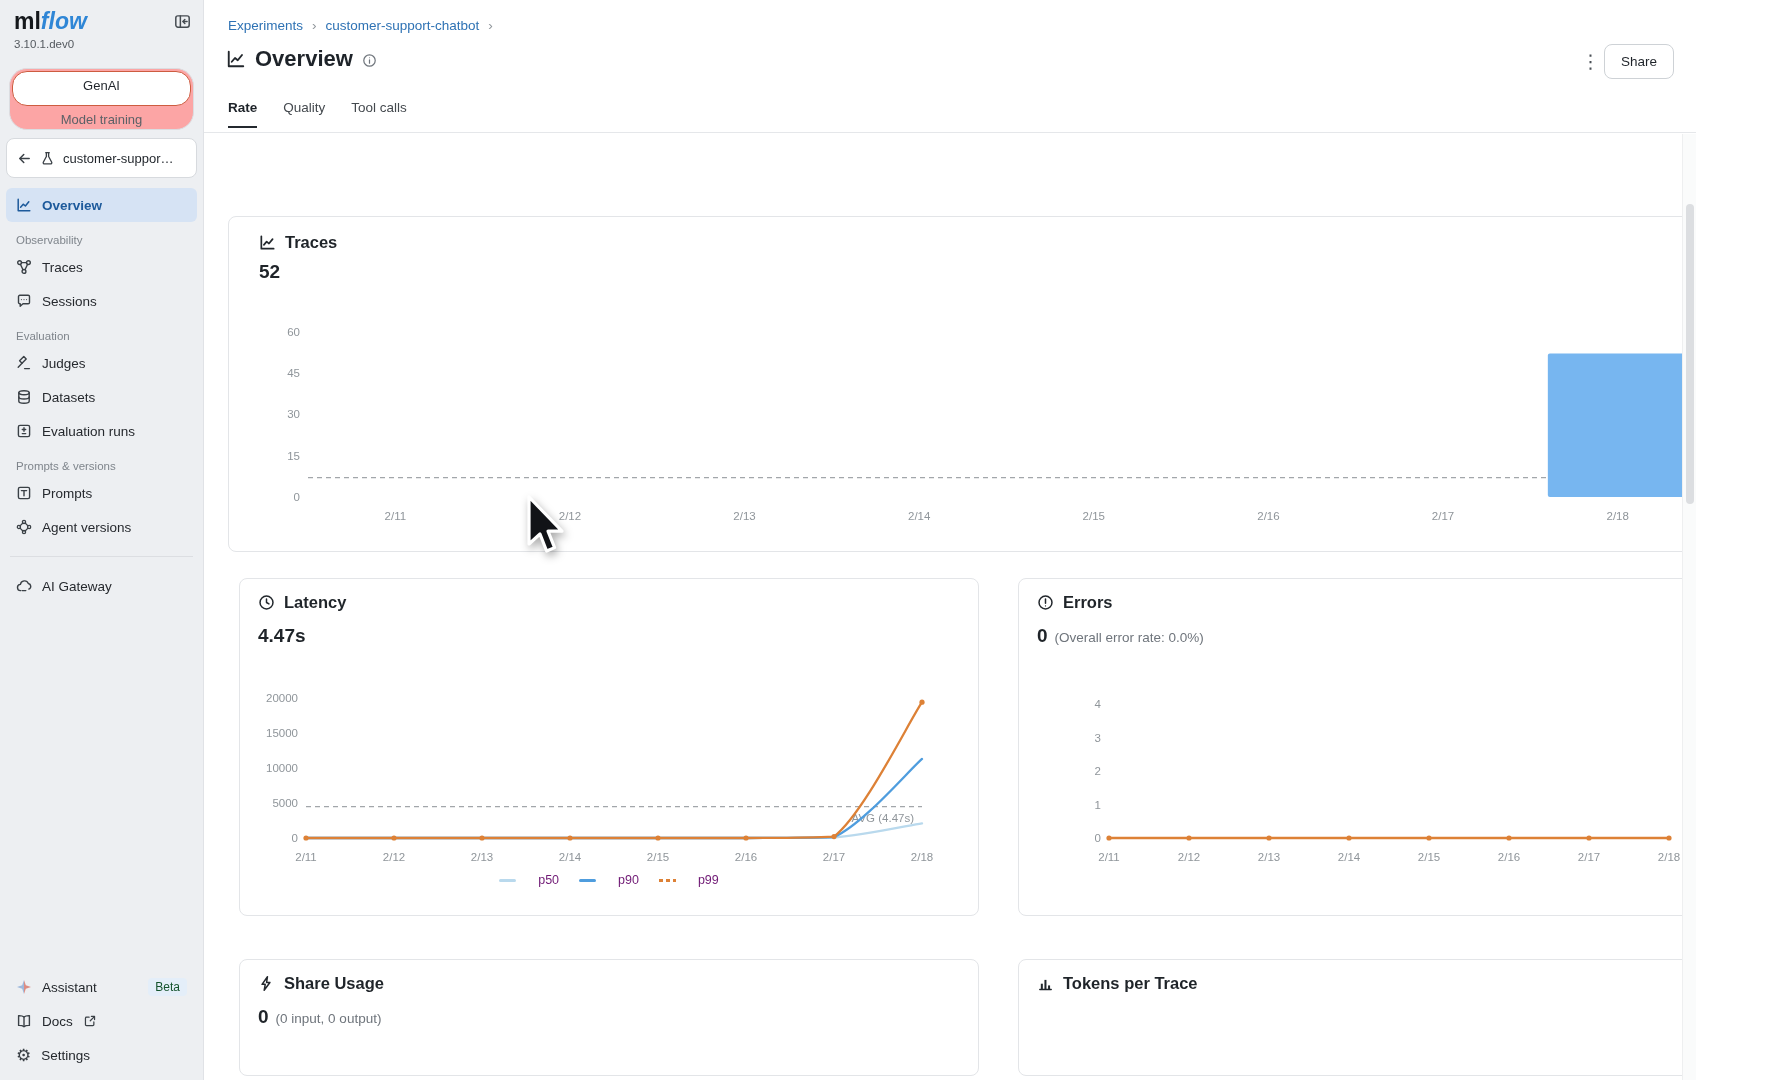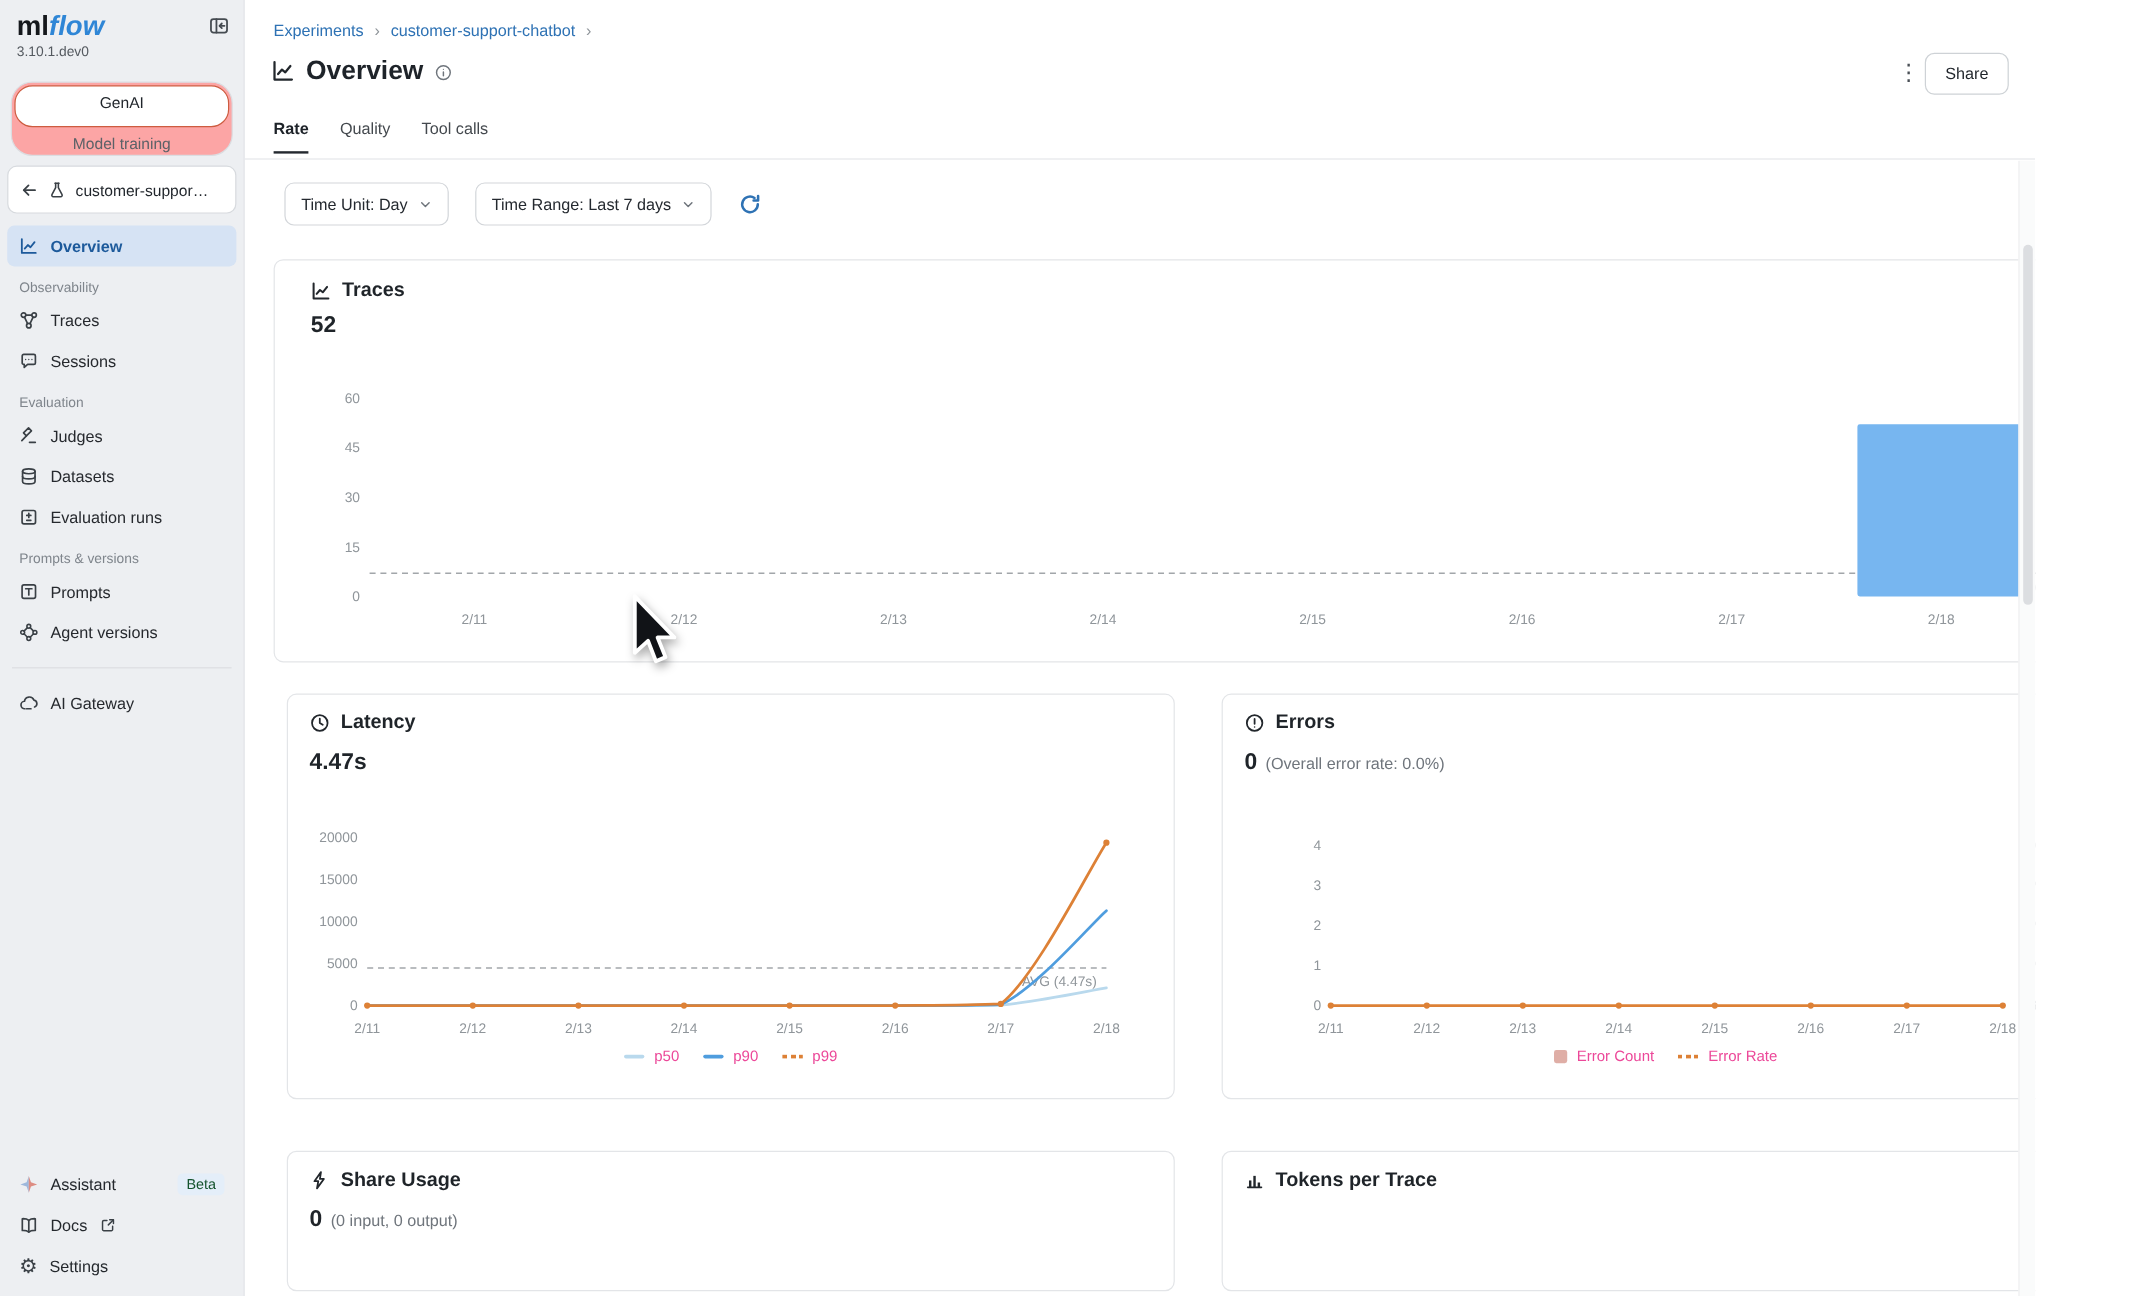--- a/index.html
+++ b/index.html
@@ -65,21 +65,21 @@
   .card-title{position:absolute;left:18px;top:14px;display:flex;align-items:center;gap:9px;
               font-size:16.5px;font-weight:700;color:#1f2429;}
   #card-traces .card-title{left:30px;top:16px;}
   .c-ic{color:#22272c;display:flex;}
   .metric{position:absolute;left:18px;top:46px;font-size:19px;font-weight:700;color:#1f2429;
           display:flex;align-items:baseline;gap:7px;}
   #card-traces .metric{left:30px;top:44px;}
   .metric .note{font-size:13.5px;font-weight:400;color:#6f757c;}
   .chart{position:absolute;}
   .legend{position:absolute;left:0;right:0;display:flex;justify-content:center;gap:20px;align-items:center;}
-  .lg-item{display:flex;align-items:center;gap:8px;font-size:12.5px;color:#ec4899;}
+  .lg-item{display:flex;align-items:center;gap:22px;font-size:12.5px;color:#701a75;}
   .sw-line{width:17px;height:3px;border-radius:2px;background:currentColor;}
   .sw-dash{width:17px;height:3px;background:repeating-linear-gradient(90deg,currentColor 0 4px,transparent 4px 7px);}
   .sw-square{width:11px;height:11px;border-radius:2px;background:currentColor;opacity:.8;}
   
   .sb-track{position:absolute;right:0;top:134px;bottom:0;width:13px;background:#fafbfb;border-left:1px solid #eeeff0;}
   .sb-thumb{position:absolute;right:2px;top:70px;width:8px;height:300px;background:#dcdee1;border-radius:4px;}
   .cursor{position:absolute;left:322px;top:494px;filter:drop-shadow(2px 4px 4px rgba(0,0,0,.32));pointer-events:none;z-index:50;}
 </style>
 </head>
 <body>
@@ -282,44 +282,20 @@
     <div class="kebab">⋮</div>
     <button class="share-btn">Share</button>
 
     <div class="tabs">
       <span class="tab active">Rate</span>
       <span class="tab">Quality</span>
       <span class="tab">Tool calls</span>
     </div>
     <div class="tabs-line"></div>
 
-    <div class="filter-row">
-      <button class="drop">
-        <span>Time Unit: Day</span>
-        <span class="chev">
-            <svg width="11" height="11" viewBox="0 0 16 16" fill="none" stroke="currentColor" stroke-width="1.8" stroke-linecap="round" stroke-linejoin="round">
-              <path d="M3.5 5.8L8 10.3l4.5-4.5"></path>
-            </svg>
-          </span>
-      </button>
-      <button class="drop">
-        <span>Time Range: Last 7 days</span>
-        <span class="chev">
-            <svg width="11" height="11" viewBox="0 0 16 16" fill="none" stroke="currentColor" stroke-width="1.8" stroke-linecap="round" stroke-linejoin="round">
-              <path d="M3.5 5.8L8 10.3l4.5-4.5"></path>
-            </svg>
-          </span>
-      </button>
-      <span class="refresh">
-          <svg width="20" height="20" viewBox="0 0 16 16" fill="none" stroke="currentColor" stroke-width="1.7" stroke-linecap="round" stroke-linejoin="round">
-            <path d="M13.2 8.2A5.2 5.2 0 1 1 11 4"></path>
-            <path d="M13.4 2.6v3h-3"></path>
-          </svg>
-        </span>
-    </div>
 
     <div class="card" id="card-traces">
       <div class="card-title">
         <span class="c-ic">
             <svg width="17" height="17" viewBox="0 0 16 16" fill="none" stroke="currentColor" stroke-width="1.6" stroke-linecap="round" stroke-linejoin="round">
               <path d="M2.2 2.2v11.6h11.6"></path>
               <path d="M4.6 10.2l2.6-3 2.2 1.8 3.4-4.2"></path>
             </svg>
           </span>
         <span>Traces</span>
@@ -447,30 +423,20 @@
             <circle cx="80" cy="173" r="2.6" fill="#dd8136"></circle>
             <circle cx="160" cy="173" r="2.6" fill="#dd8136"></circle>
             <circle cx="240" cy="173" r="2.6" fill="#dd8136"></circle>
             <circle cx="320" cy="173" r="2.6" fill="#dd8136"></circle>
             <circle cx="400" cy="173" r="2.6" fill="#dd8136"></circle>
             <circle cx="480" cy="173" r="2.6" fill="#dd8136"></circle>
             <circle cx="560" cy="173" r="2.6" fill="#dd8136"></circle>
             <circle cx="640" cy="173" r="2.6" fill="#dd8136"></circle>
           </svg>
         </div>
-      <div class="legend" style="top:294px">
-          <span class="lg-item">
-            <span class="sw-square" style="color: rgb(215, 154, 144);"></span>
-            <span>Error Count</span>
-          </span>
-          <span class="lg-item">
-            <span class="sw-dash" style="color: rgb(221, 129, 54);"></span>
-            <span>Error Rate</span>
-          </span>
-        </div>
     </div>
 
     <div class="card" id="card-token">
       <div class="card-title">
         <span class="c-ic">
             <svg width="17" height="17" viewBox="0 0 16 16" fill="none" stroke="currentColor" stroke-width="1.4" stroke-linecap="round" stroke-linejoin="round">
               <path d="M8.9 1.6L3.8 8.8h3l-1 5.6 5.4-7.4h-3.1z"></path>
             </svg>
           </span>
         <span>Share Usage</span>

